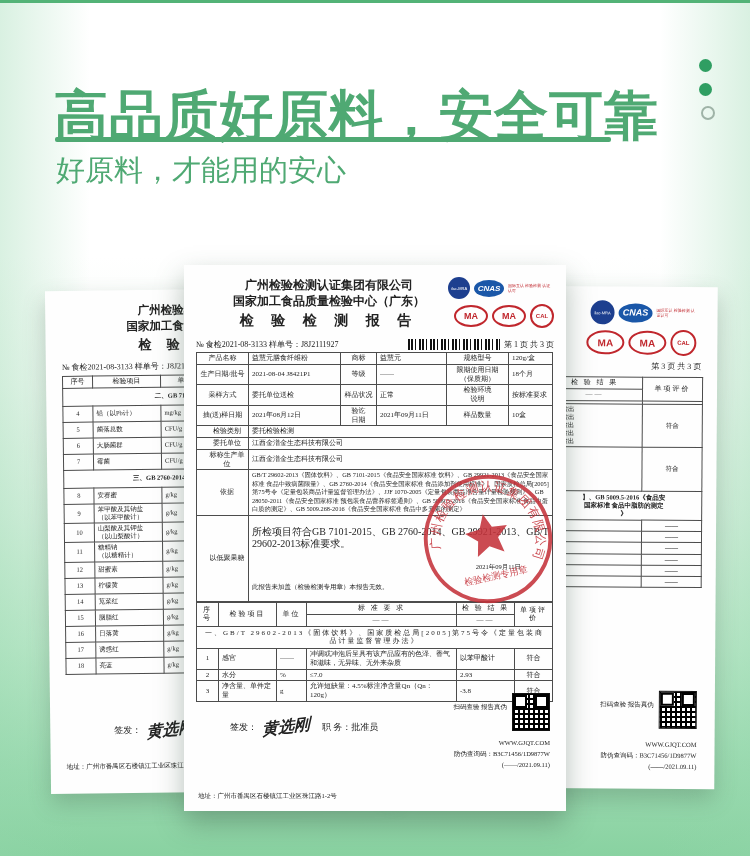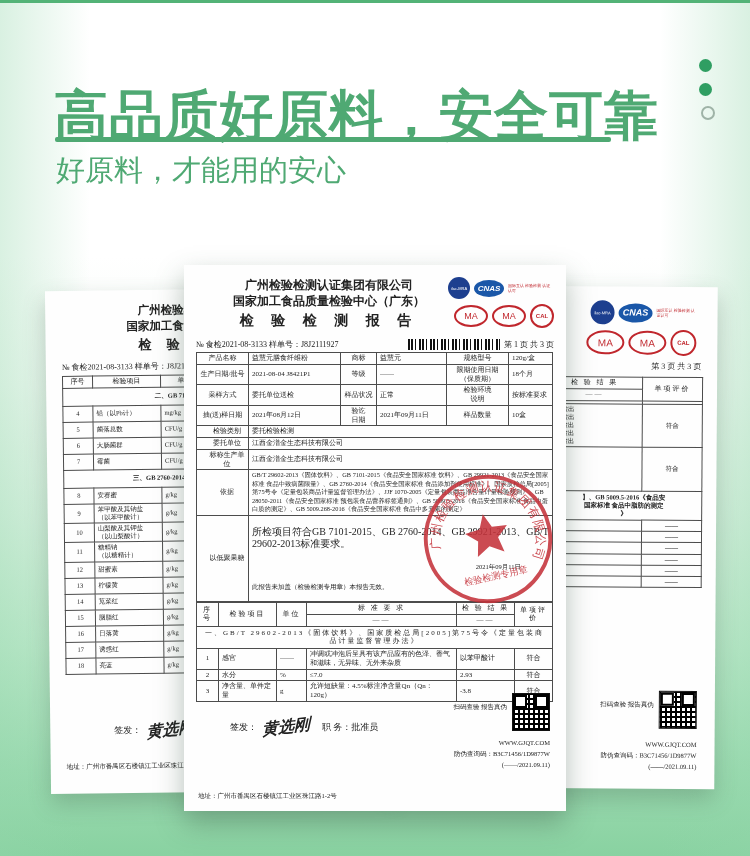--- a/index.html
+++ b/index.html
@@ -34,21 +34,21 @@
   .c-org .l1,.c-org .l2{font-size:12px;font-weight:bold;line-height:1.35;}
   .c-org .rt{font-size:14px;font-weight:bold;letter-spacing:7px;margin-top:3px;white-space:nowrap;}
   .logos{width:106px;flex:none;}
   .logo-row{display:flex;justify-content:flex-end;align-items:center;gap:4px;margin-bottom:5px;}
   .ilac{width:22px;height:22px;border-radius:50%;background:#1d3f8f;color:#fff;font-size:4px;
         display:flex;align-items:center;justify-content:center;flex:none;font-family:"Liberation Sans",sans-serif;}
   .cnas{width:30px;height:17px;border-radius:50%;background:#1a57a8;color:#fff;font-style:italic;font-weight:bold;
         font-size:8px;display:flex;align-items:center;justify-content:center;flex:none;font-family:"Liberation Sans",sans-serif;}
   .certtxt{font-size:4px;line-height:1.25;text-align:left;color:#1a57a8;font-family:"Liberation Sans",sans-serif;}
   .certtxt .r{color:#c0272d;}
-  .cma{width:30px;height:18px;border:2px solid #c0272d;border-radius:50%;color:#c0272d;font-weight:normal;font-size:9px;
+  .cma{width:30px;height:18px;border:2px solid #c0272d;border-radius:50%;color:#c0272d;font-weight:bold;font-size:9px;
        display:flex;align-items:center;justify-content:center;flex:none;font-family:"Liberation Sans",sans-serif;}
   .cal{width:20px;height:20px;border:2px solid #c0272d;border-radius:50%;color:#c0272d;font-size:6px;font-weight:bold;
        display:flex;align-items:center;justify-content:center;flex:none;font-family:"Liberation Sans",sans-serif;}
   .c-no{display:flex;align-items:center;margin:6px 12px 2px 12px;}
   .report-no{flex:1;font-size:8px;}
   .barcode{width:92px;height:11px;margin-right:4px;
     background:repeating-linear-gradient(90deg,#111 0 2px,#fff 2px 3px,#111 3px 5px,#fff 5px 7px,#111 7px 8px,#fff 8px 11px);}
   .page-info{font-size:8px;white-space:nowrap;}
   .info{margin:0 12px;width:356px;}
   .info td:nth-child(odd){text-align:center;}

